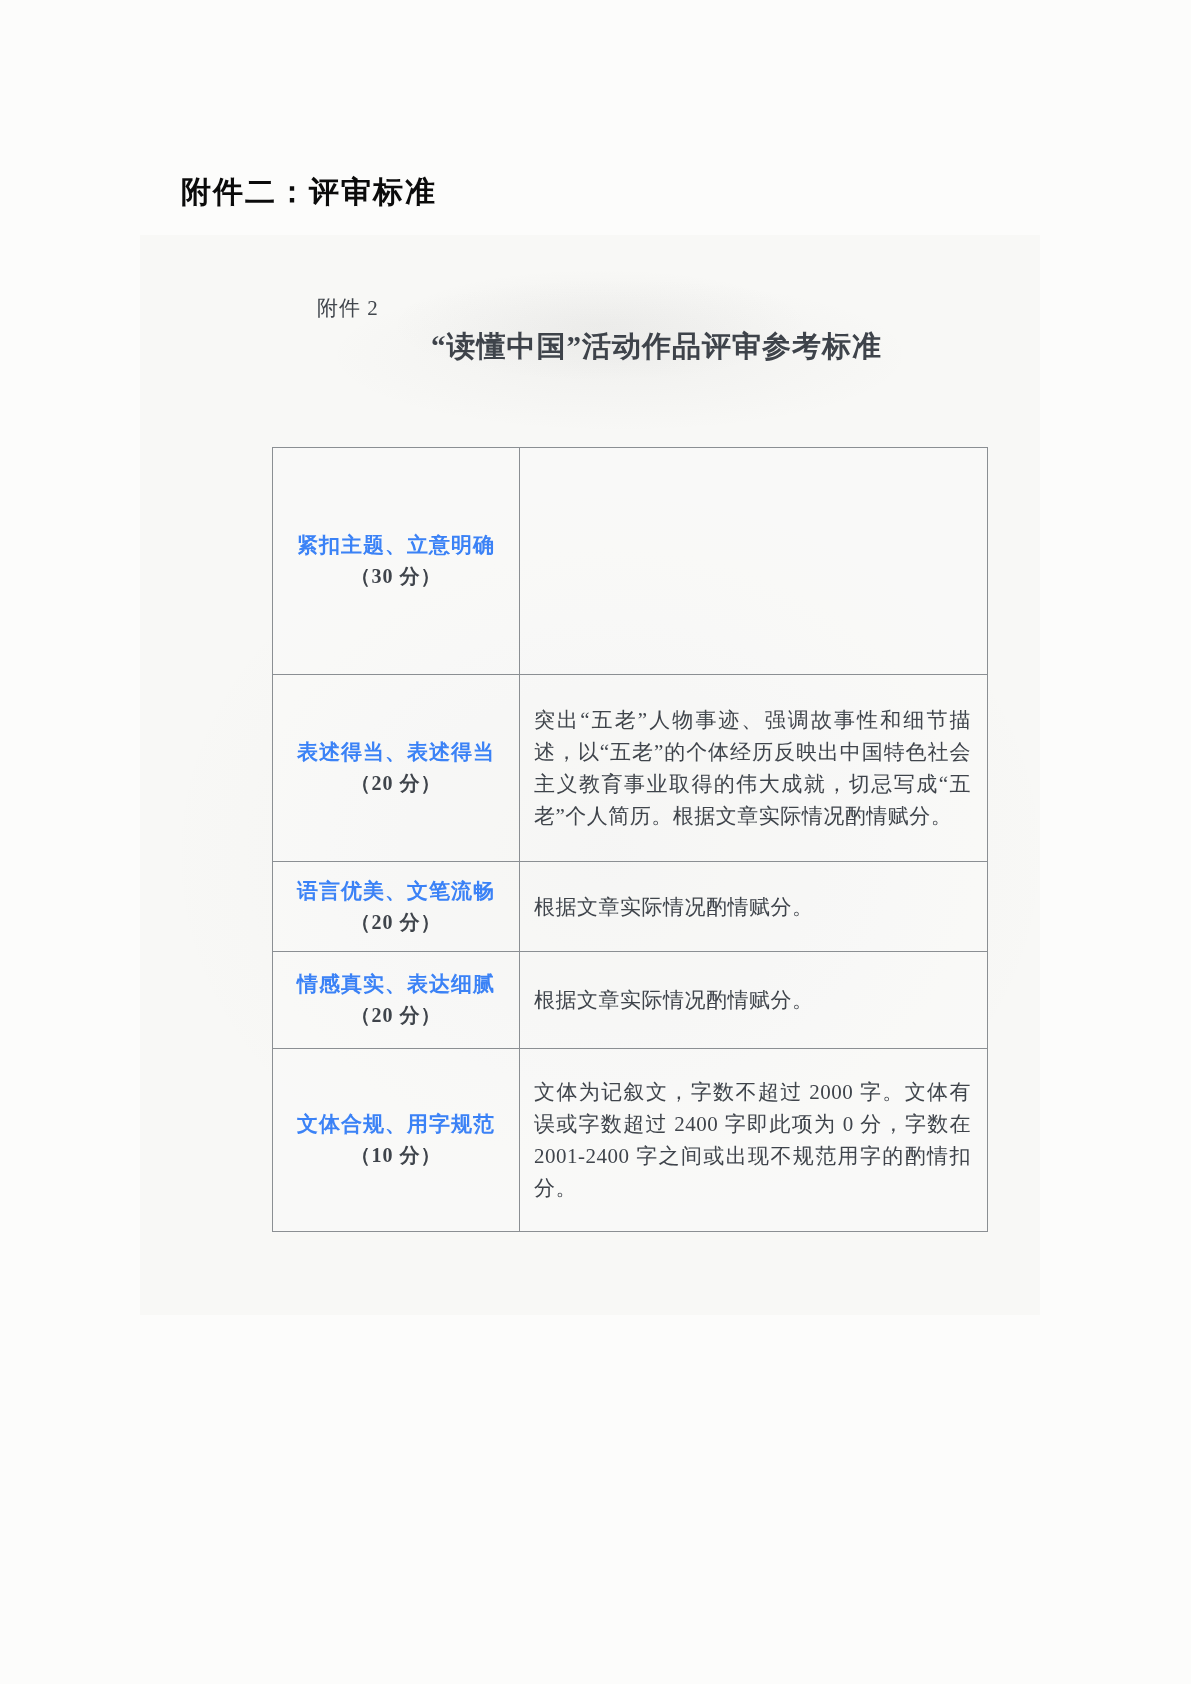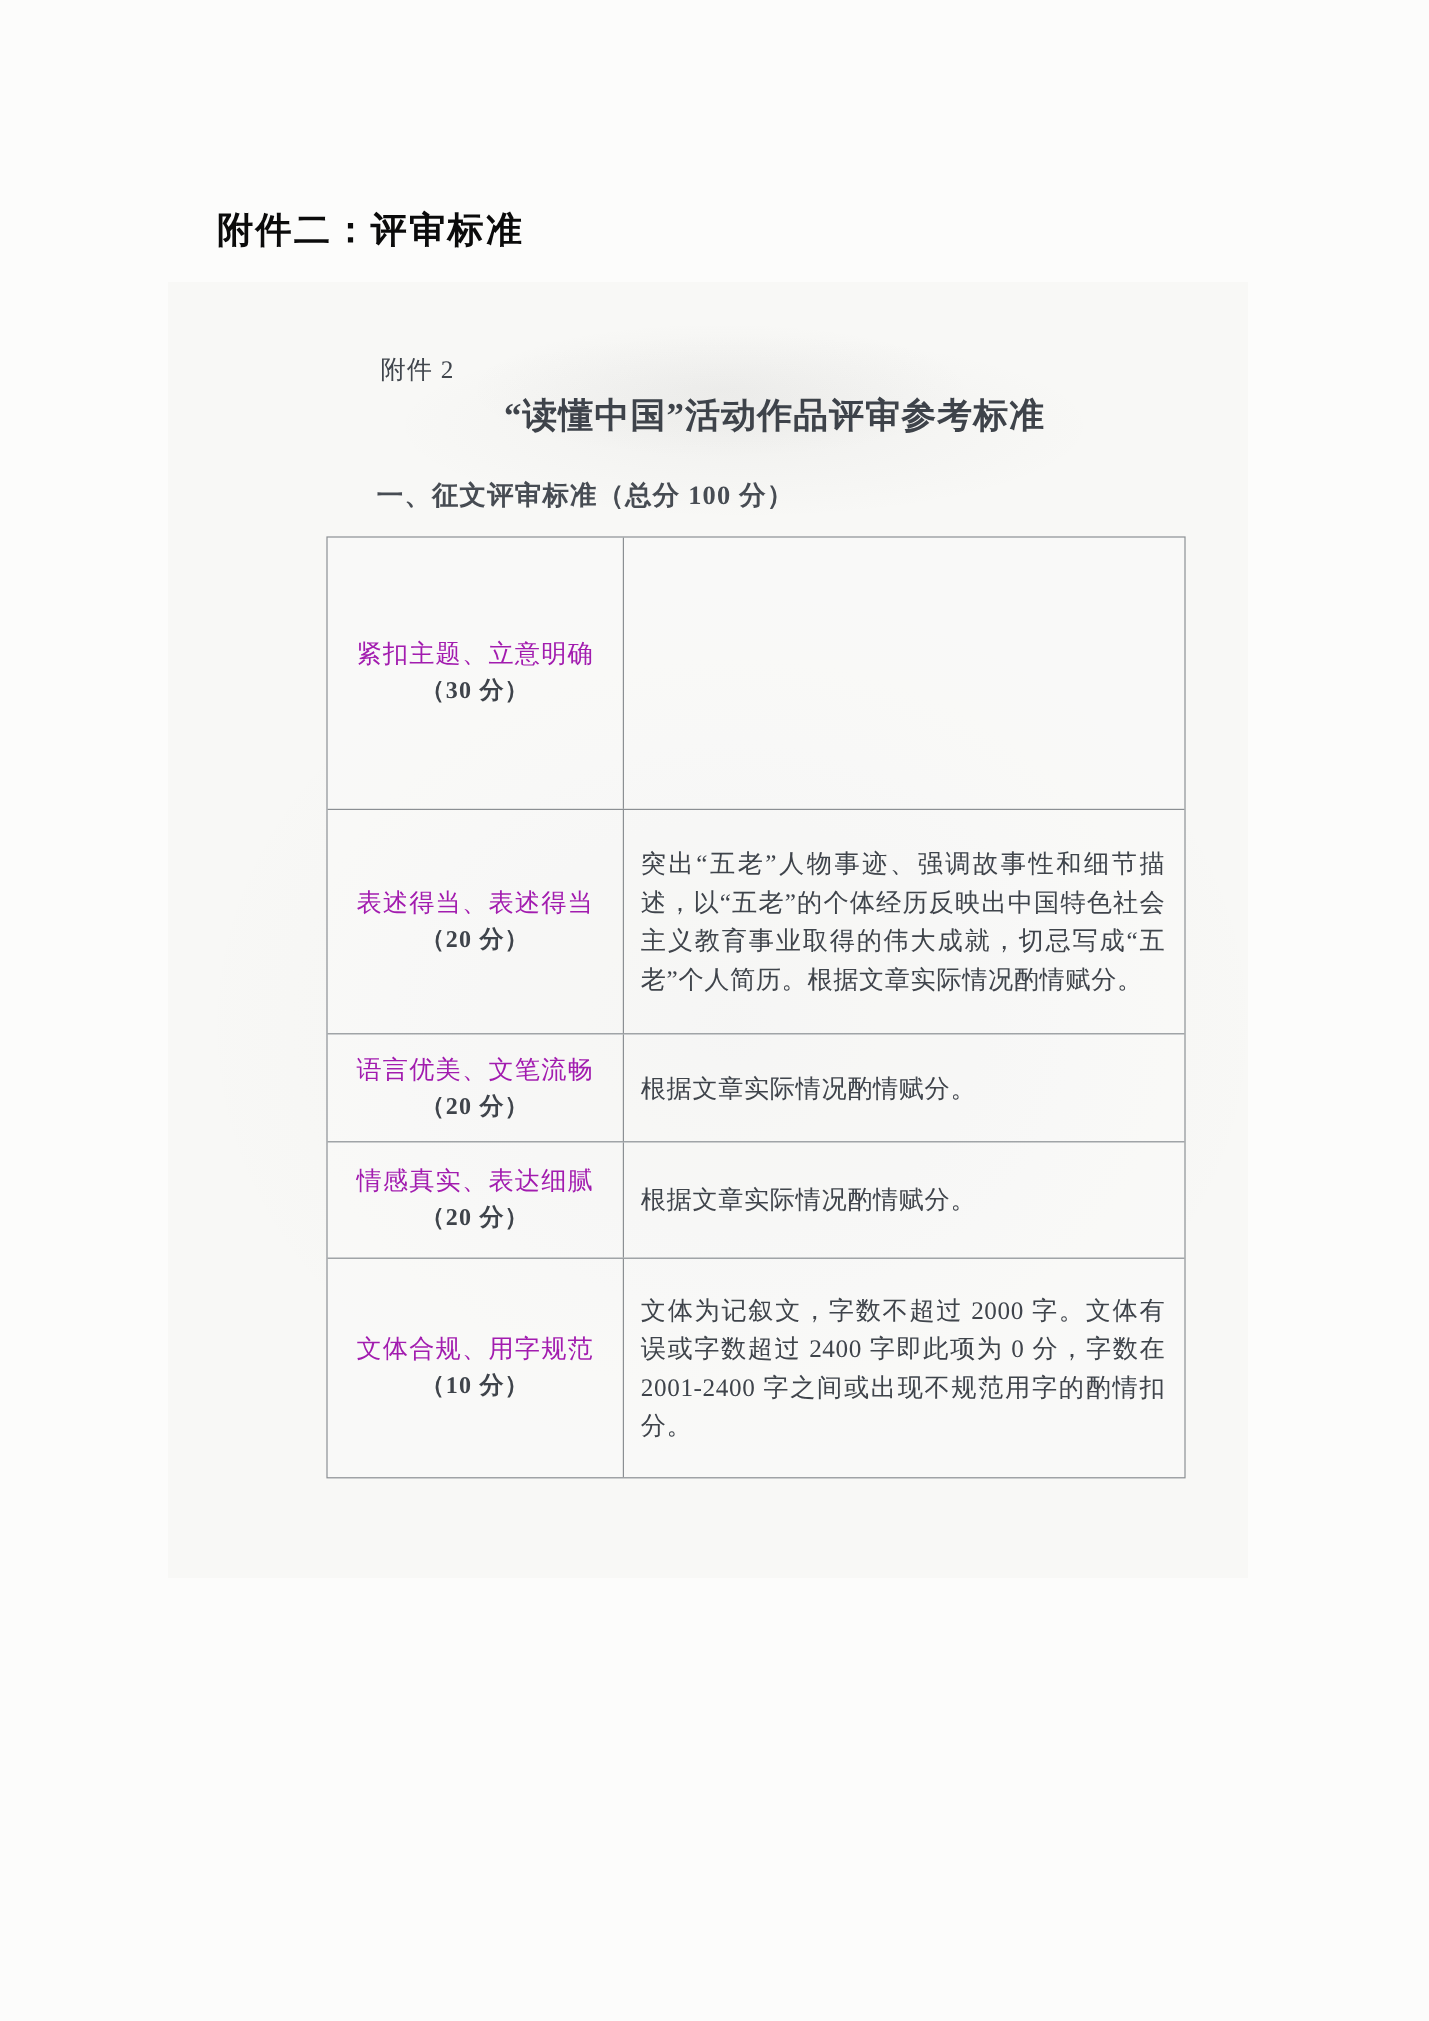--- a/index.html
+++ b/index.html
@@ -31,21 +31,21 @@
     position:absolute;left:0;top:0;width:1191px;height:1332px;
     filter:blur(0.4px);
     color:#41464d;
     margin-left:24px;
   }
   .attachment-no{
     position:absolute;left:293px;top:294px;
     font-size:21px;letter-spacing:1px;white-space:nowrap;
   }
   .doc-title{
-    position:absolute;left:329px;top:327px;width:585px;
+    position:absolute;left:340px;top:327px;width:585px;
     text-align:center;
     font-size:29px;font-weight:700;color:#3e434a;
     letter-spacing:1px;white-space:nowrap;
   }
   .section-heading{
     position:absolute;left:290px;top:398px;
     font-size:22px;font-weight:700;color:#474c53;
     letter-spacing:1px;white-space:nowrap;
   }
   .criteria-table{
@@ -60,21 +60,21 @@
   .r3{height:89px}
   .r4{height:96px}
   .r5{height:182px}
   .cell-l{
     width:246px;flex:0 0 246px;
     border-right:1px solid #8b8f93;
     display:flex;flex-direction:column;justify-content:center;align-items:center;
     text-align:center;
   }
   .crit-name{
-    font-size:21px;font-weight:400;color:#a21caf;
+    font-size:21px;font-weight:700;color:#3b82f6;
     line-height:31px;letter-spacing:1px;white-space:nowrap;
   }
   .crit-score{
     font-size:20px;font-weight:700;color:#3f444b;
     line-height:31px;letter-spacing:1px;white-space:nowrap;
   }
   .cell-r{
     flex:1;display:flex;align-items:center;
     padding:10px 16px 10px 14px;
   }
@@ -93,21 +93,20 @@
   <div class="page-header">附件二：评审标准</div>
 
   <div class="scan-bg"></div>
 
   <div class="scan">
 
     <div class="attachment-no">附件 2</div>
 
     <div class="doc-title">“读懂中国”活动作品评审参考标准</div>
 
-    <div class="section-heading">一、征文评审标准（总分 100 分）</div>
 
     <div class="criteria-table">
 
       <div class="t-row r1">
         <div class="cell-l">
           <div class="crit-name">紧扣主题、立意明确</div>
           <div class="crit-score">（30 分）</div>
         </div>
       </div>
 

